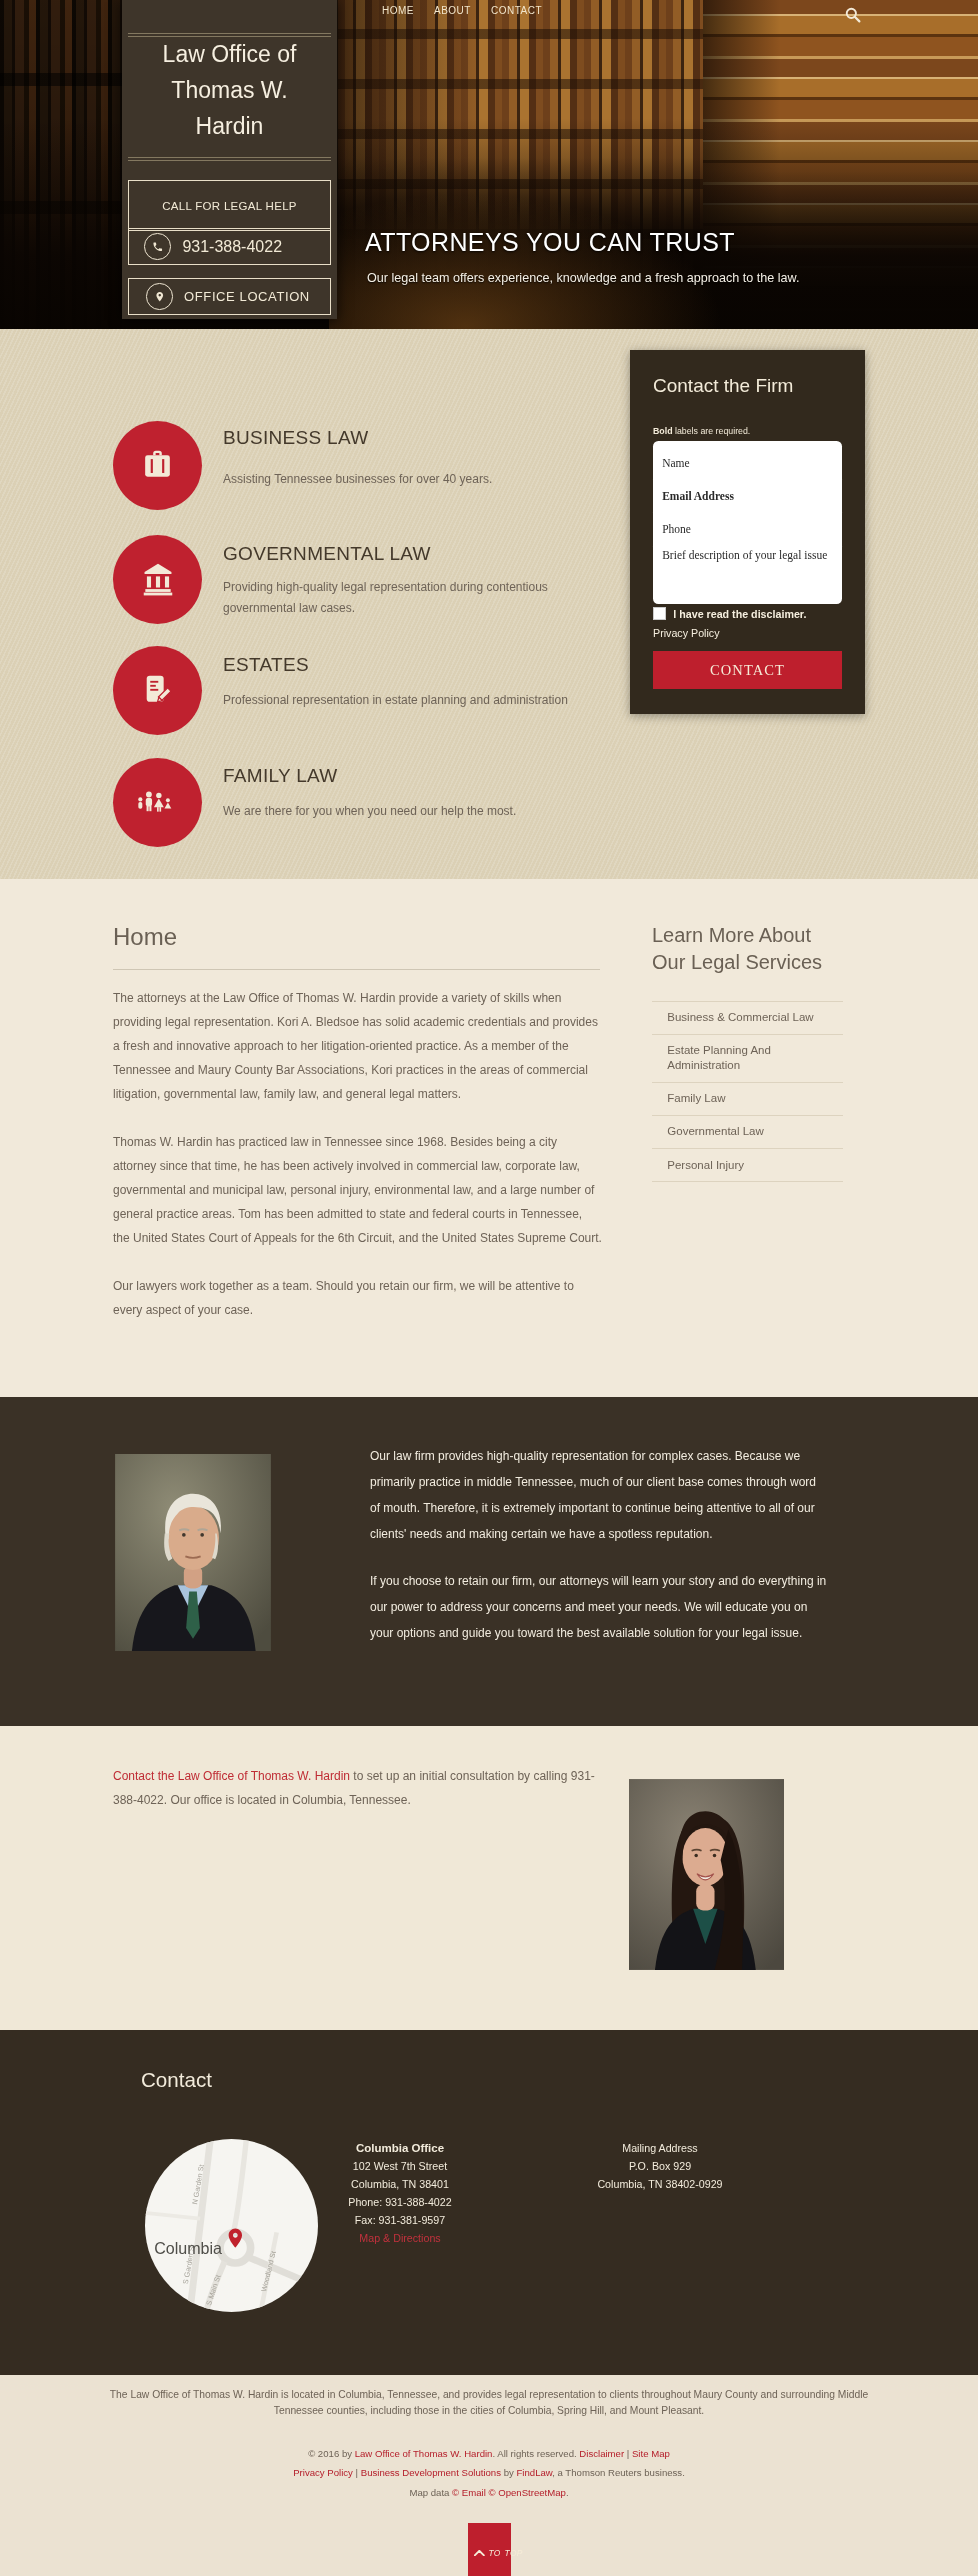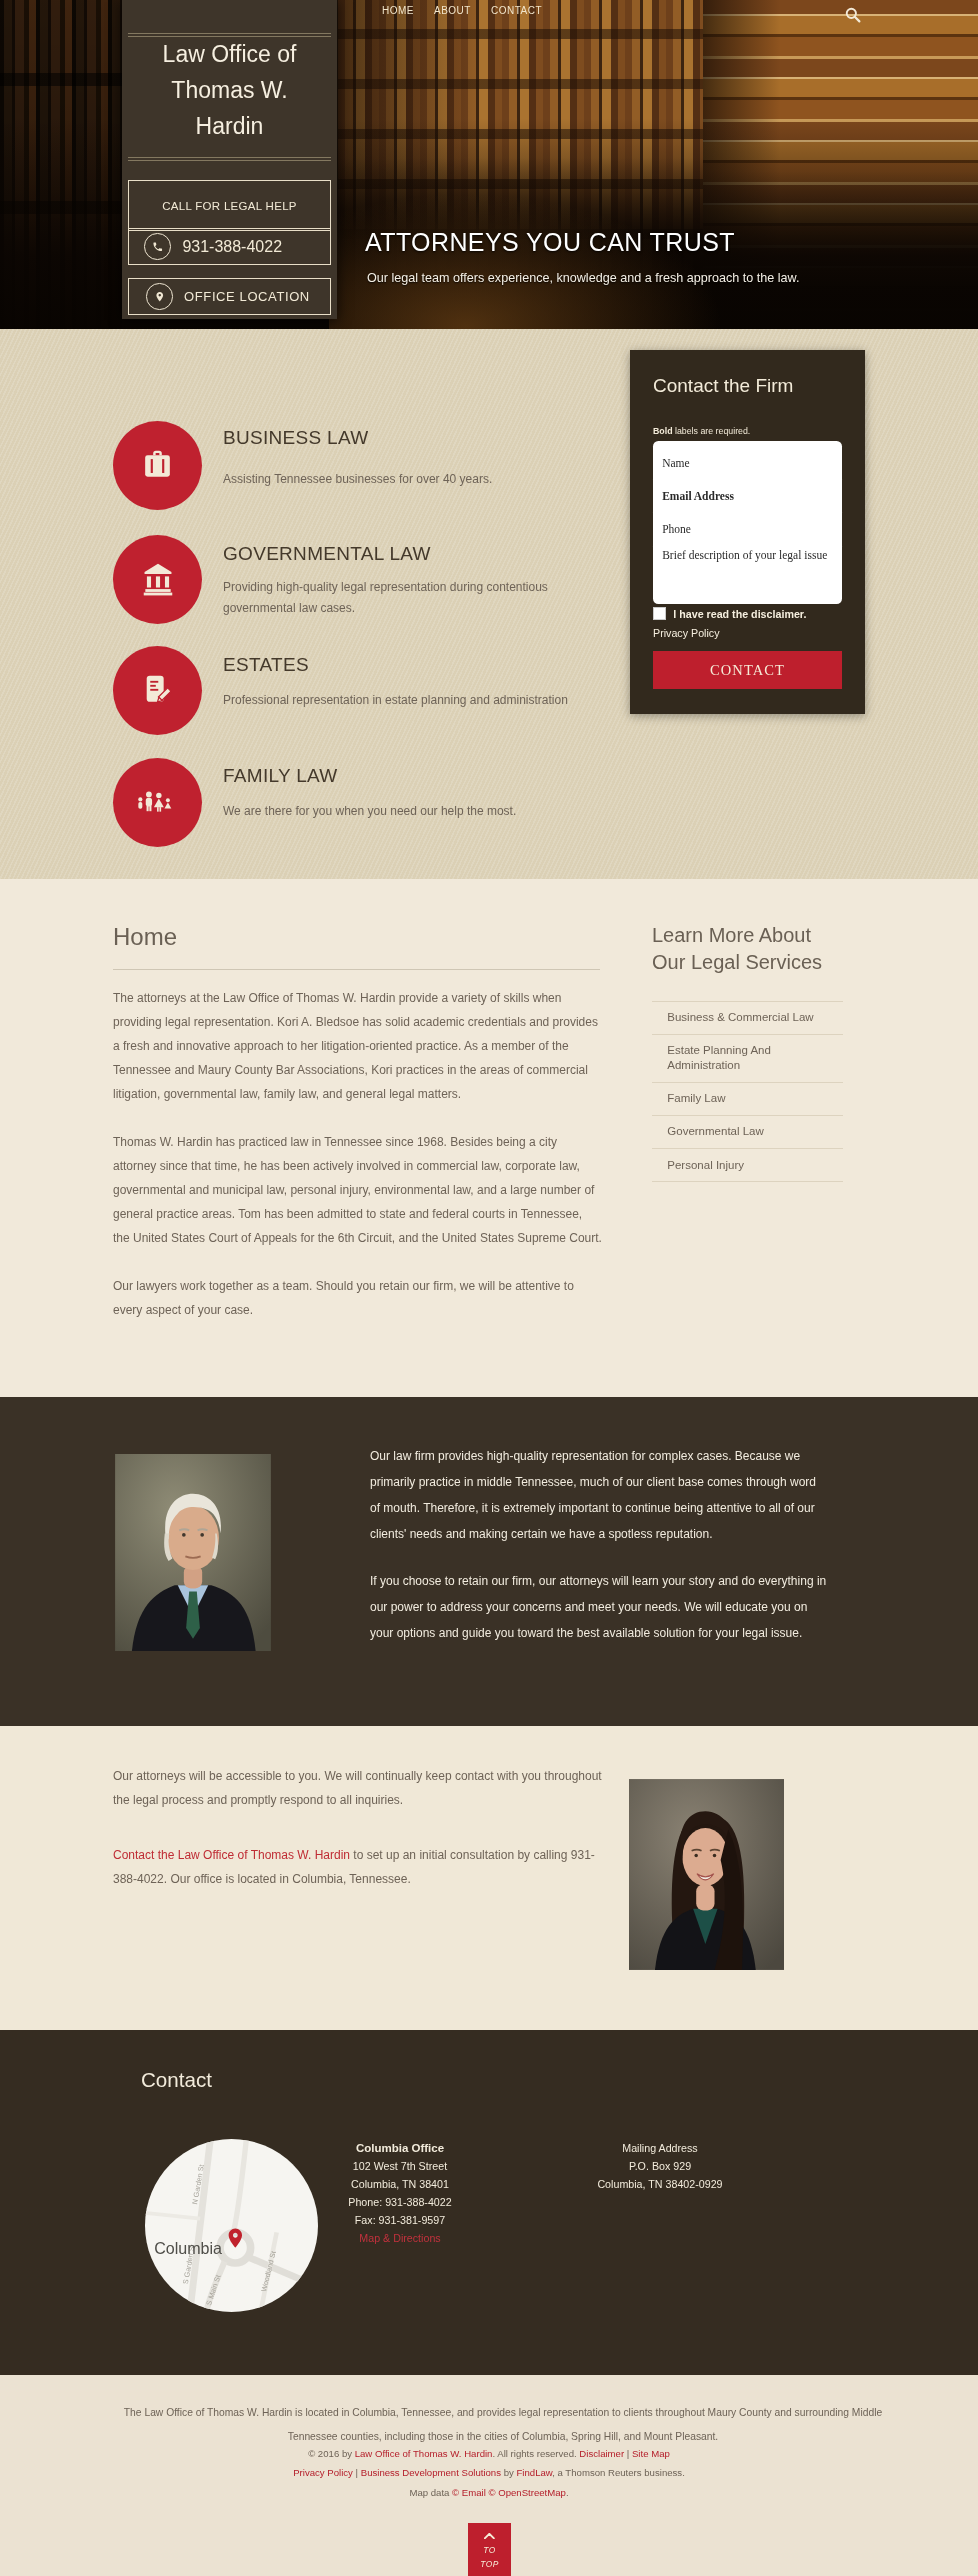--- a/index.html
+++ b/index.html
@@ -104,26 +104,26 @@
   .footer-heading{position:absolute;left:141px;top:38px;margin:0;font-size:20.6px;font-weight:400;color:#f2ebdb;}
   .map-wrap{position:absolute;left:145px;top:109px;width:173px;height:173px;}
   .f-block{position:absolute;top:109px;width:176px;text-align:center;color:#f2ebdb;font-size:10.7px;line-height:18px;}
   .office-block{left:312px;}
   .mailing-block{left:572px;}
   .f-block .b-title{font-weight:700;font-size:11.5px;}
   .map-link{color:#c2313d;}
 
   
   .bottom{position:relative;height:202px;background:#ebe2d2;color:#6e6357;text-align:center;}
-  .about-line{position:absolute;top:12.2px;left:107px;width:764px;margin:14px;font-size:10.3px;line-height:24px;}
+  .about-line{position:absolute;top:12.2px;left:107px;width:764px;margin:0;font-size:10.3px;line-height:16px;}
   .b-row{position:absolute;left:0;width:978px;font-size:9.6px;white-space:pre-wrap;}
   .r-copy{top:73px;} .r-privacy{top:92px;} .r-mapdata{top:112px;}
   .b-row a{color:#b5202c;}
   .totop{position:absolute;left:468px;top:148px;width:43px;height:53px;background:#be1f2d;border:none;color:#f6ecd8;
-    display:flex;flex-direction:column;align-items:center;gap:3.8px;padding-top:8.4px;box-sizing:border-box;
+    display:flex;flex-direction:row;align-items:center;gap:3.8px;padding-top:8.4px;box-sizing:border-box;
     font-family:"Liberation Sans",sans-serif;font-size:8.4px;letter-spacing:0.4px;font-style:italic;}
 </style>
 </head>
 <body>
 
 <div class="page">
 
   <div class="hero">
     <div class="books-left"></div>
     <div class="books-right"></div>
@@ -311,21 +311,20 @@
       <path d="M92 134 Q102 138 112 134" stroke="#9c6b52" stroke-width="2.4" fill="none"></path>
     </svg>
     <div class="quote-text">
       <p>Our law firm provides high-quality representation for complex cases. Because we primarily practice in middle Tennessee, much of our client base comes through word of mouth. Therefore, it is extremely important to continue being attentive to all of our clients' needs and making certain we have a spotless reputation.</p>
       <p>If you choose to retain our firm, our attorneys will learn your story and do everything in our power to address your concerns and meet your needs. We will educate you on your options and guide you toward the best available solution for your legal issue.</p>
     </div>
   </div>
 
   <div class="access">
     <div class="access-text">
-      <p>Our attorneys will be accessible to you. We will continually keep contact with you throughout the legal process and promptly respond to all inquiries.</p>
       <p><a>Contact the Law Office of Thomas W. Hardin</a><span> to set up an initial consultation by calling 931-388-4022. Our office is located in Columbia, Tennessee.</span></p>
     </div>
     <svg class="portrait portrait-woman" viewBox="0 0 203 250">
       <defs>
           <radialGradient id="bgw" cx="40%" cy="30%" r="85%">
             <stop offset="0" stop-color="#8a8273"></stop>
             <stop offset="1" stop-color="#4c483f"></stop>
           </radialGradient>
         </defs>
       <rect width="203" height="250" fill="url(#bgw)"></rect>

